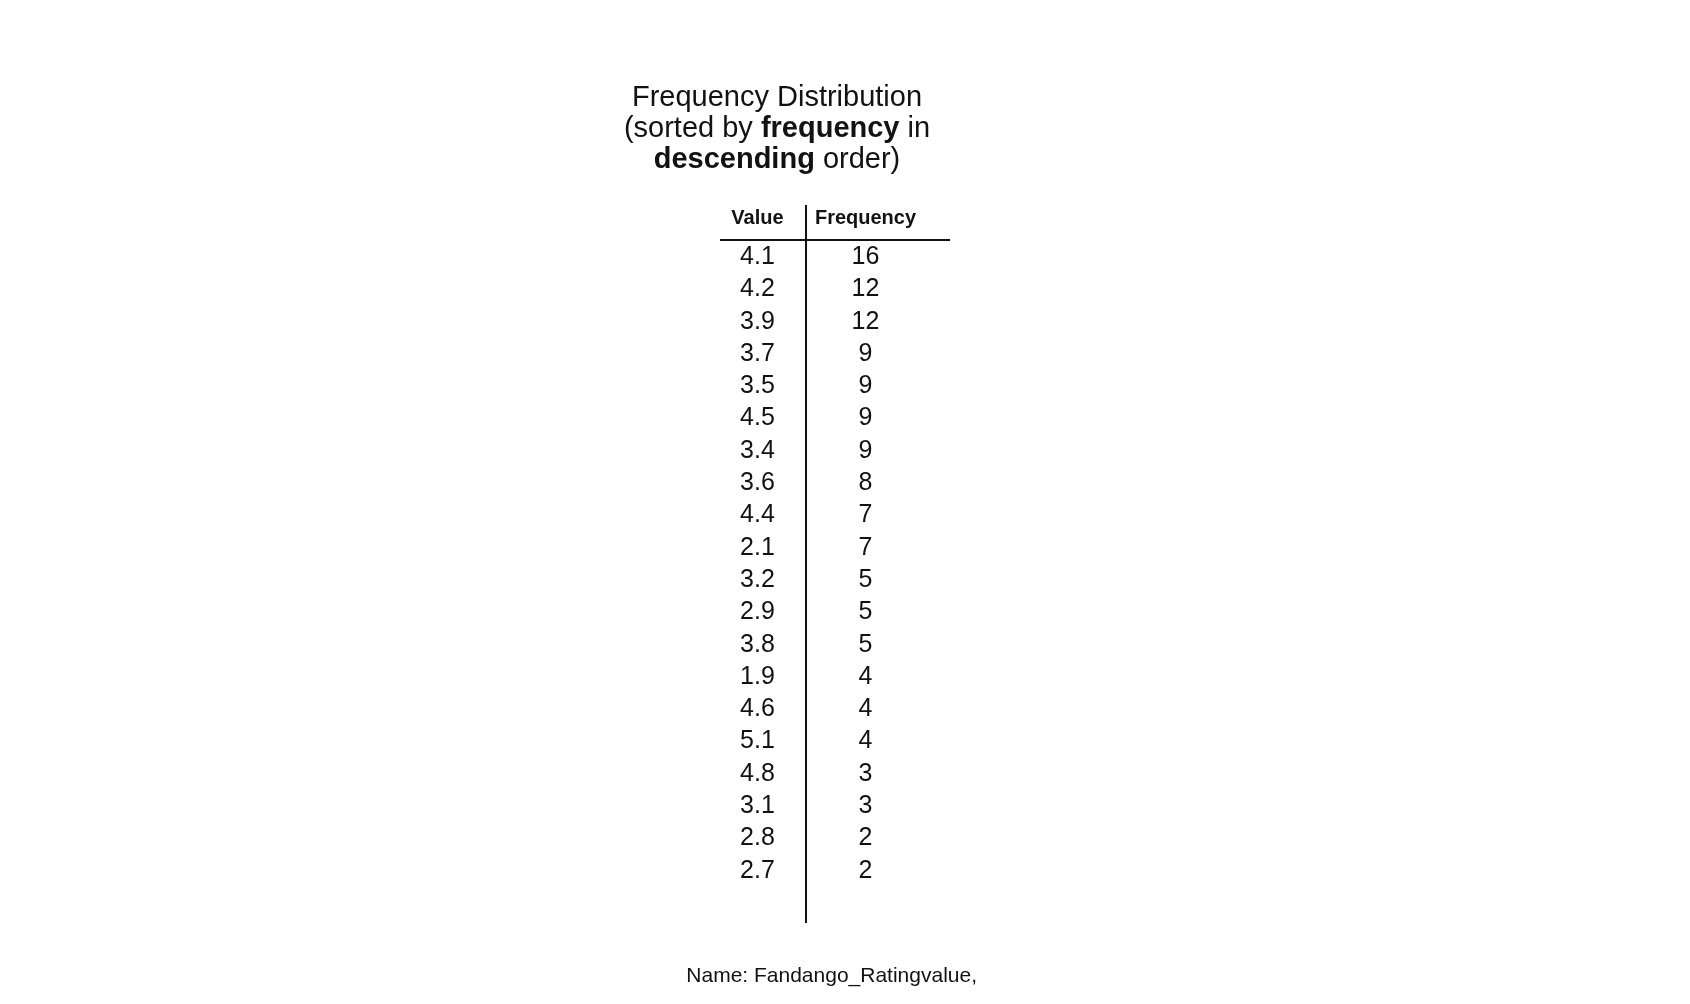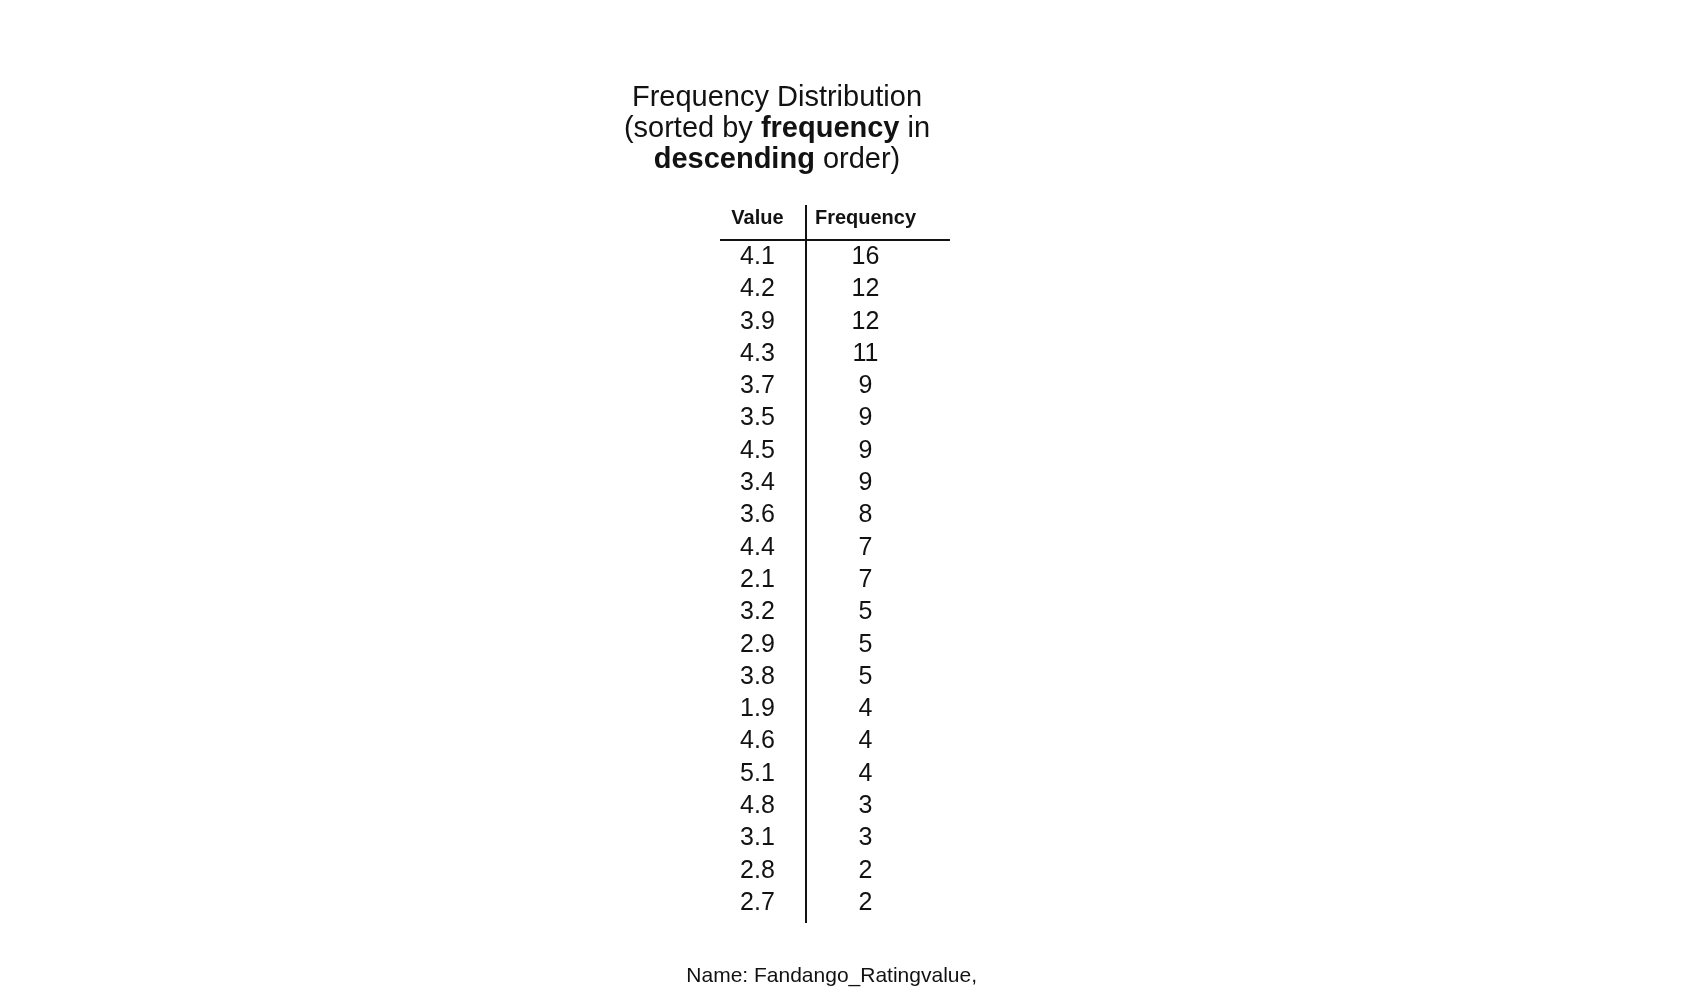--- a/index.html
+++ b/index.html
@@ -104,24 +104,20 @@
   <div class="row">
     <div class="cell col-value">4.2</div>
     <div class="cell col-freq">12</div>
   </div>
 
   <div class="row">
     <div class="cell col-value">3.9</div>
     <div class="cell col-freq">12</div>
   </div>
 
-  <div class="row">
-    <div class="cell col-value">4.3</div>
-    <div class="cell col-freq">11</div>
-  </div>
 
   <div class="row">
     <div class="cell col-value">3.7</div>
     <div class="cell col-freq">9</div>
   </div>
 
   <div class="row">
     <div class="cell col-value">3.5</div>
     <div class="cell col-freq">9</div>
   </div>

